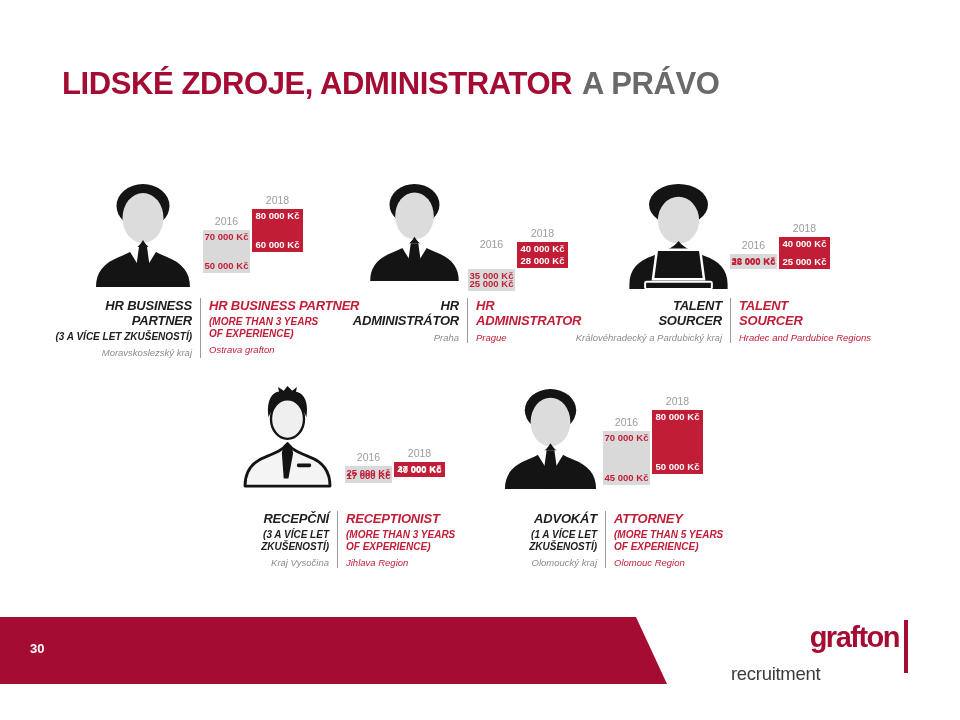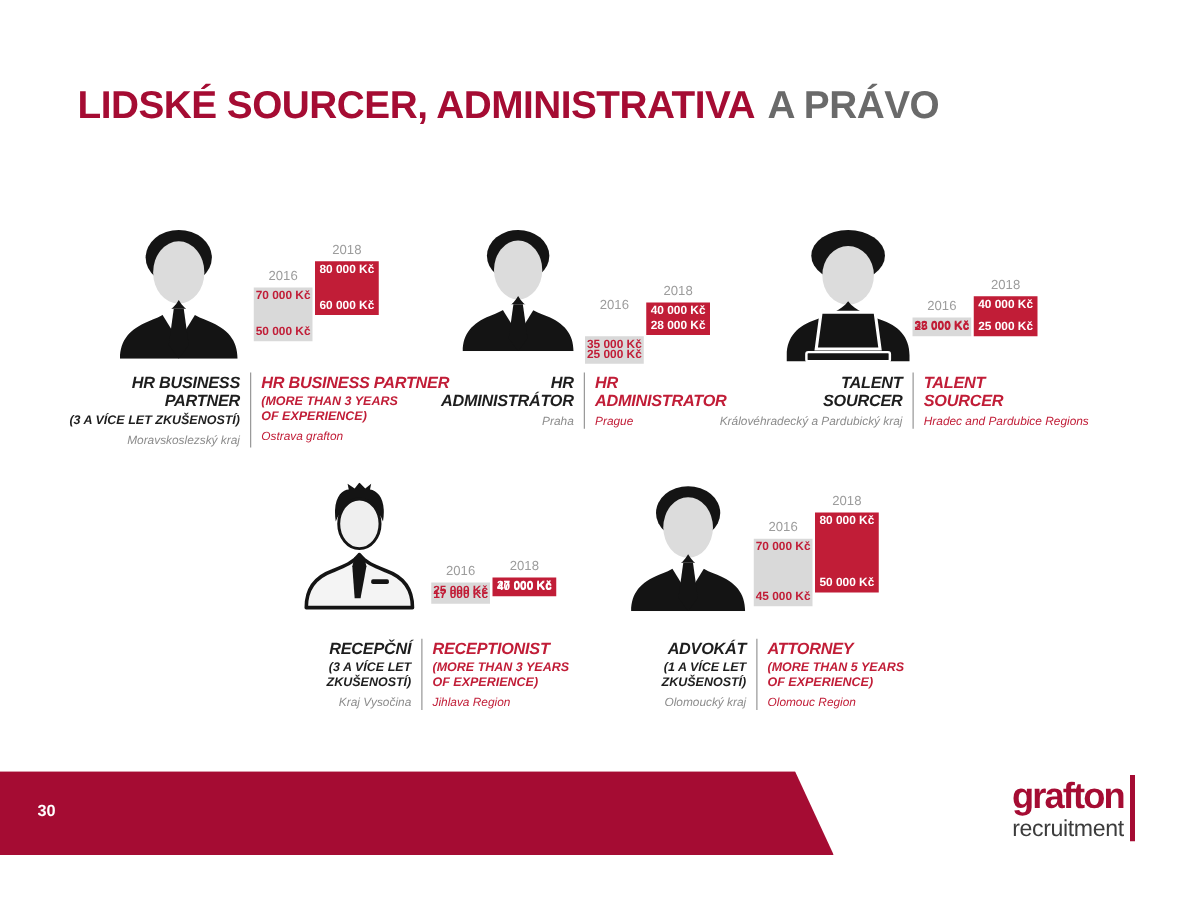--- a/index.html
+++ b/index.html
@@ -46,21 +46,21 @@
   .col.cz .rg{color:#8C8C8C;}
   .col.en .nm,.col.en .ql,.col.en .rg{color:var(--accent-red);}
   .ql:empty{display:none;}
 
   
   .footer-band{position:absolute;left:0;top:617px;width:667px;height:67px;background:var(--brand-red);
     clip-path:polygon(0 0,636px 0,100% 100%,0 100%);}
   .page-num{position:absolute;left:30px;top:24px;color:#fff;font-size:13px;font-weight:bold;}
   .logo{position:absolute;left:731px;top:616px;width:182px;height:60px;}
   .logo-main{position:absolute;left:0;top:0;width:168px;text-align:right;font-size:29px;line-height:42px;font-weight:bold;letter-spacing:-1.5px;color:var(--brand-red);}
-  .logo-sub{position:absolute;left:0;top:37px;width:168px;text-align:right;font-size:18.5px;line-height:20px;color:#3C3C3C;letter-spacing:-0.3px;}
+  .logo-sub{position:absolute;left:0;top:48px;width:168px;font-size:18.5px;line-height:20px;color:#3C3C3C;letter-spacing:-0.3px;}
   .logo-bar{position:absolute;left:173px;top:4px;width:4px;height:53px;background:var(--brand-red);}
 
   .defs-hidden{position:absolute;width:0;height:0;overflow:hidden;}
 </style>
 </head>
 <body>
 
 <svg class="defs-hidden" aria-hidden="true">
   <defs>
     <symbol id="sym-suit" viewBox="0 0 100 104">
@@ -83,21 +83,21 @@
       <path d="M50,61 C45,68 37,71 27,75 C13,80 5,90 5,106 L95,106 C95,90 87,80 73,75 C63,71 55,68 50,61 Z" fill="#F4F4F4" stroke="#141414" stroke-width="3" stroke-linejoin="round"></path>
       <path d="M46,63 L54,63 L56,71 L51,98 L46,98 L44,71 Z" fill="#141414"></path>
       <rect x="60" y="82" width="15" height="4" rx="1.5" fill="#141414"></rect>
     </symbol>
   </defs>
 </svg>
 
 <div class="slide">
 
   <h1 class="title">
-    <span class="t-red">LIDSKÉ SOURCER, ADMINISTRATIVA</span><span class="t-gray">A PRÁVO</span>
+    <span class="t-red">LIDSKÉ ZDROJE, ADMINISTRATOR</span><span class="t-gray">A PRÁVO</span>
   </h1>
 
   <section class="group">
     <svg class="person" style="left:93px;top:183px;width:100px;height:104px">
         <use href="#sym-suit"></use>
       </svg>
     <div class="year" style="left: 195px; width: 63px; top: 215px;">2016</div>
     <div class="year" style="left: 244px; width: 67px; top: 193.5px;">2018</div>
     <div class="bar gray" style="left: 203px; top: 230px; width: 47px; height: 43px;">
       <span class="val vt">70 000 Kč</span>

